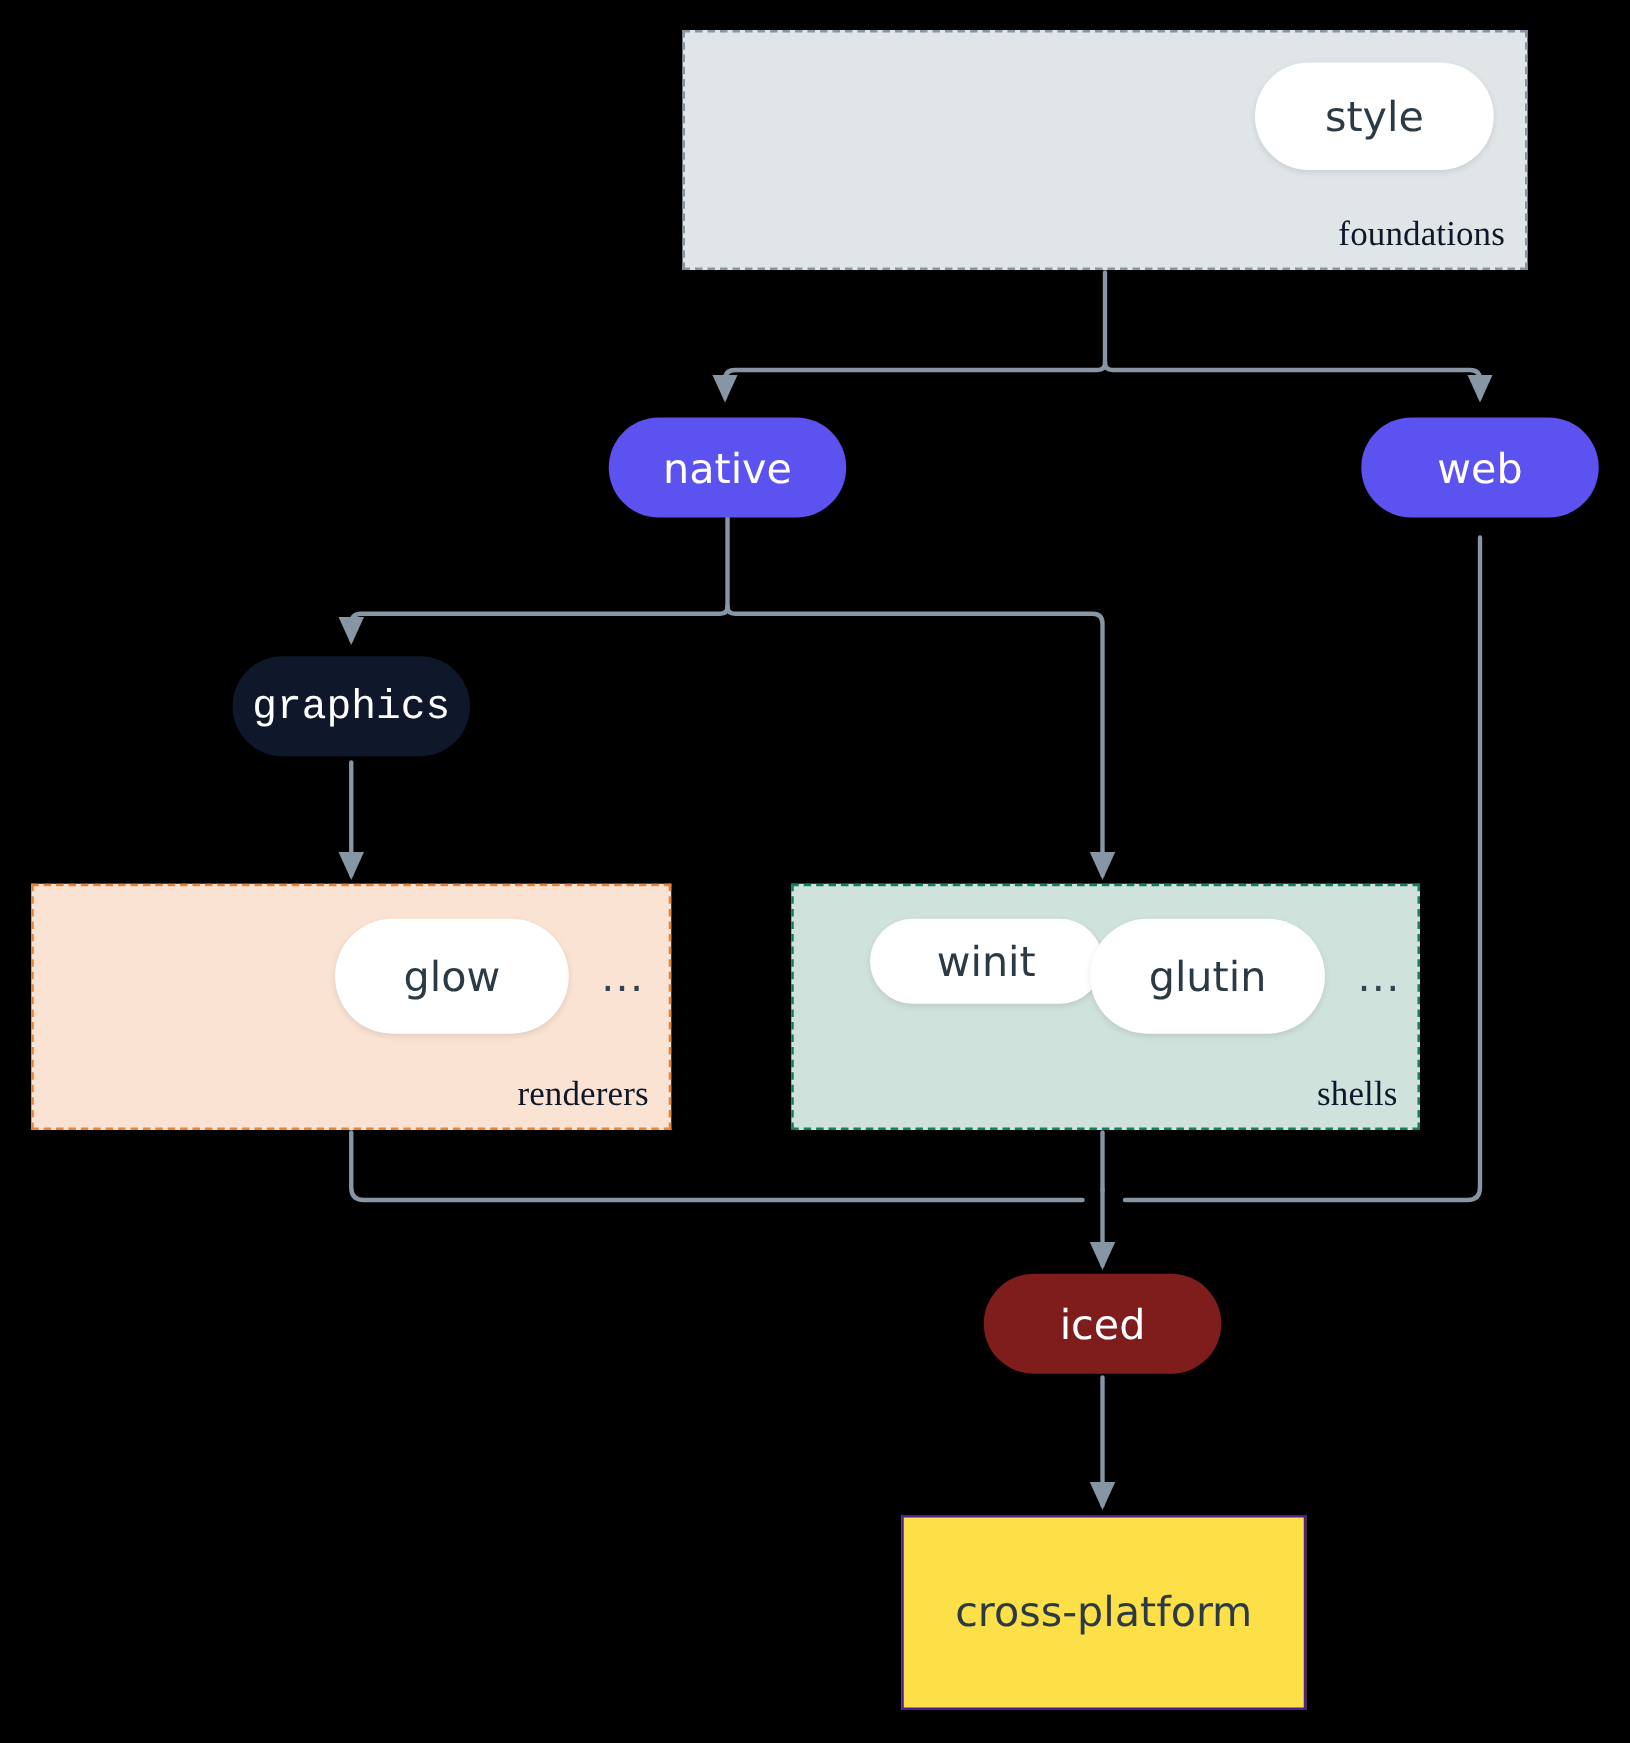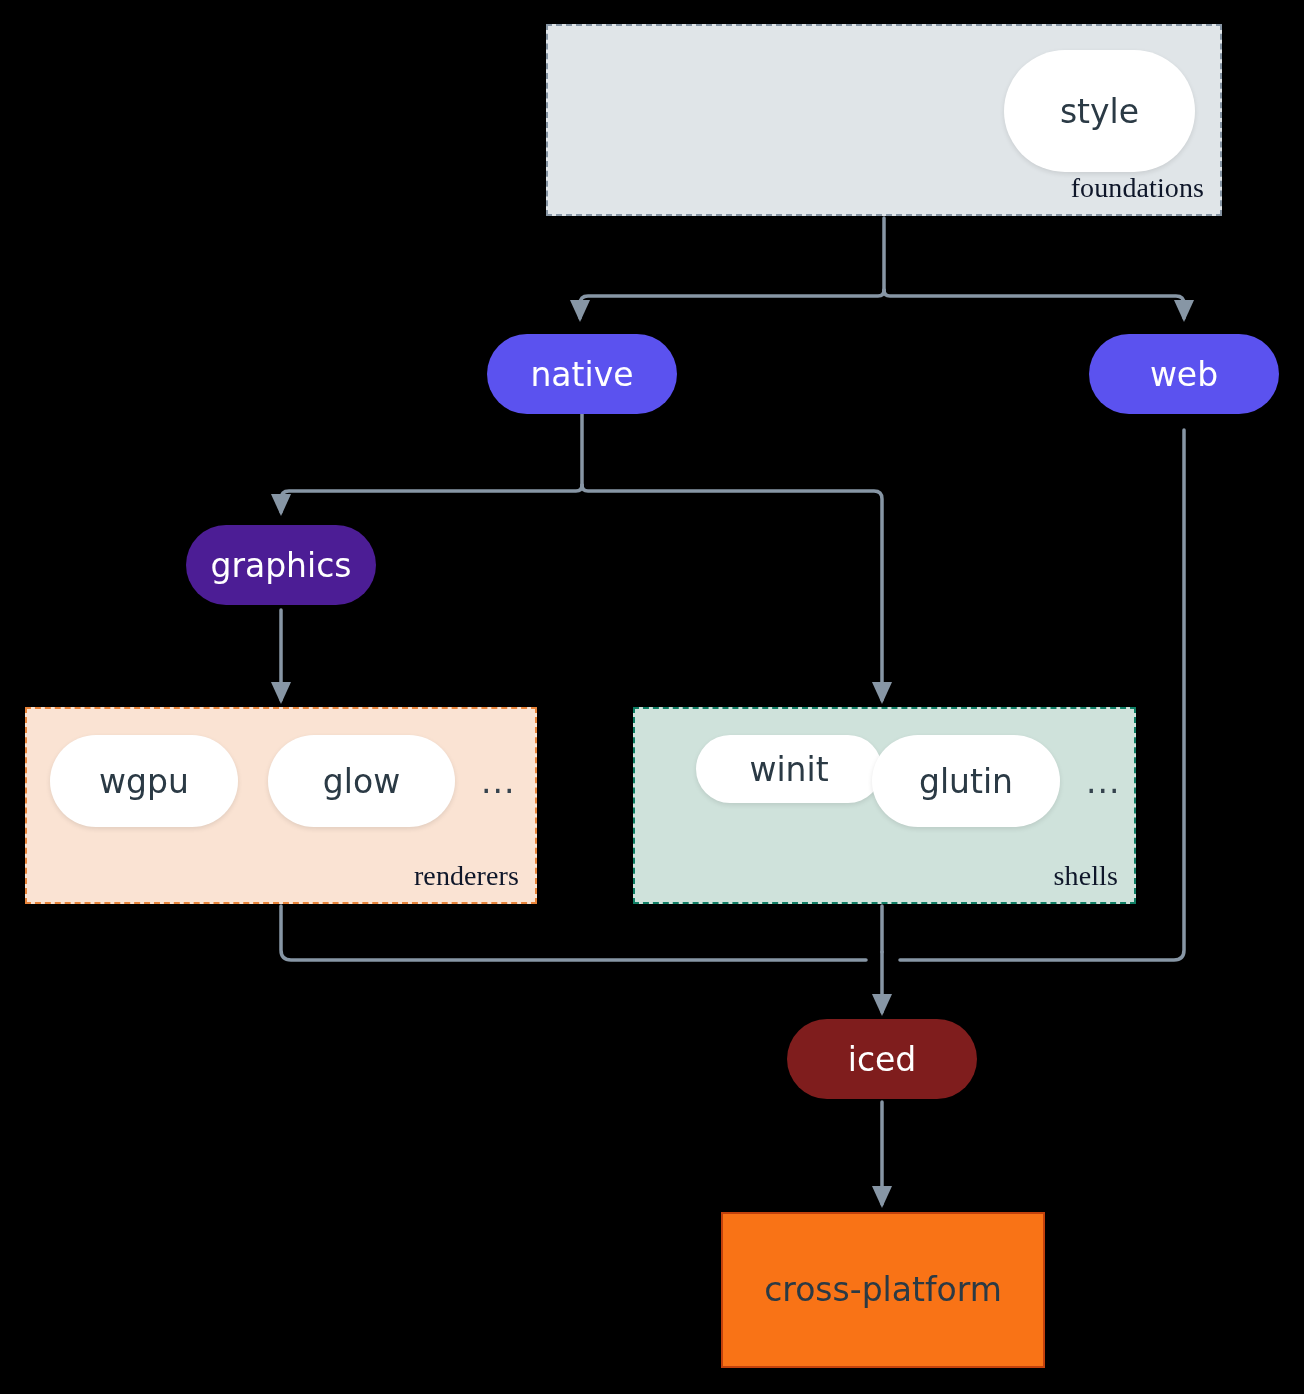--- a/index.html
+++ b/index.html
@@ -75,28 +75,28 @@
     position: absolute;
     border-radius: 999px;
     display: flex;
     align-items: center;
     justify-content: center;
     color: #ffffff;
     font-size: 33px;
     white-space: nowrap;
   }
   .node-native, .node-web { background: #5b52ef; }
-  .node-graphics { background: #4c1d95; }
+  .node-graphics { background: #0f172a; font-family: Liberation Mono, monospace; }
   .node-iced { background: #7f1d1d; }
 
   
   .rect-node {
     position: absolute;
-    background: #f97316;
-    border: 2px solid #c2410c;
+    background: #fde047;
+    border: 2px solid #4c1d95;
     box-sizing: border-box;
     display: flex;
     align-items: center;
     justify-content: center;
     text-align: center;
     color: #2b3a45;
     font-size: 33px;
     line-height: 1.38;
   }
 
@@ -143,31 +143,30 @@
 
       <path d="M 882 952 L 882 1012" marker-end="url(#arrow)"></path>
 
       <path d="M 882 1102 L 882 1204" marker-end="url(#arrow)"></path>
     </g>
   </svg>
 
   <div class="cluster cluster-foundations">
     <span class="cluster-label">foundations</span>
   </div>
-  <div class="pill-white" style="left:1004px; top:50px; width:191px; height:122px;">style</div>
+  <div class="pill-white" style="left:1004px; top:50px; width:191px; height:86px;">style</div>
 
   <div class="pill-node node-native" style="left:487px; top:334px; width:190px; height:80px;">native</div>
   <div class="pill-node node-web" style="left:1089px; top:334px; width:190px; height:80px;">web</div>
 
   <div class="pill-node node-graphics" style="left:186px; top:525px; width:190px; height:80px;">graphics</div>
 
   <div class="cluster cluster-renderers">
     <span class="cluster-label">renderers</span>
   </div>
-  <div class="pill-white" style="left:50px; top:735px; width:188px; height:92px;">wgpu</div>
   <div class="pill-white" style="left:268px; top:735px; width:187px; height:92px;">glow</div>
   <div class="ellipsis" style="left:481px; top:762px;">...</div>
 
   <div class="cluster cluster-shells">
     <span class="cluster-label">shells</span>
   </div>
   <div class="pill-white" style="left:696px; top:735px; width:186px; height:68px;">winit</div>
   <div class="pill-white" style="left:872px; top:735px; width:188px; height:92px;">glutin</div>
   <div class="ellipsis" style="left:1086px; top:762px;">...</div>
 

